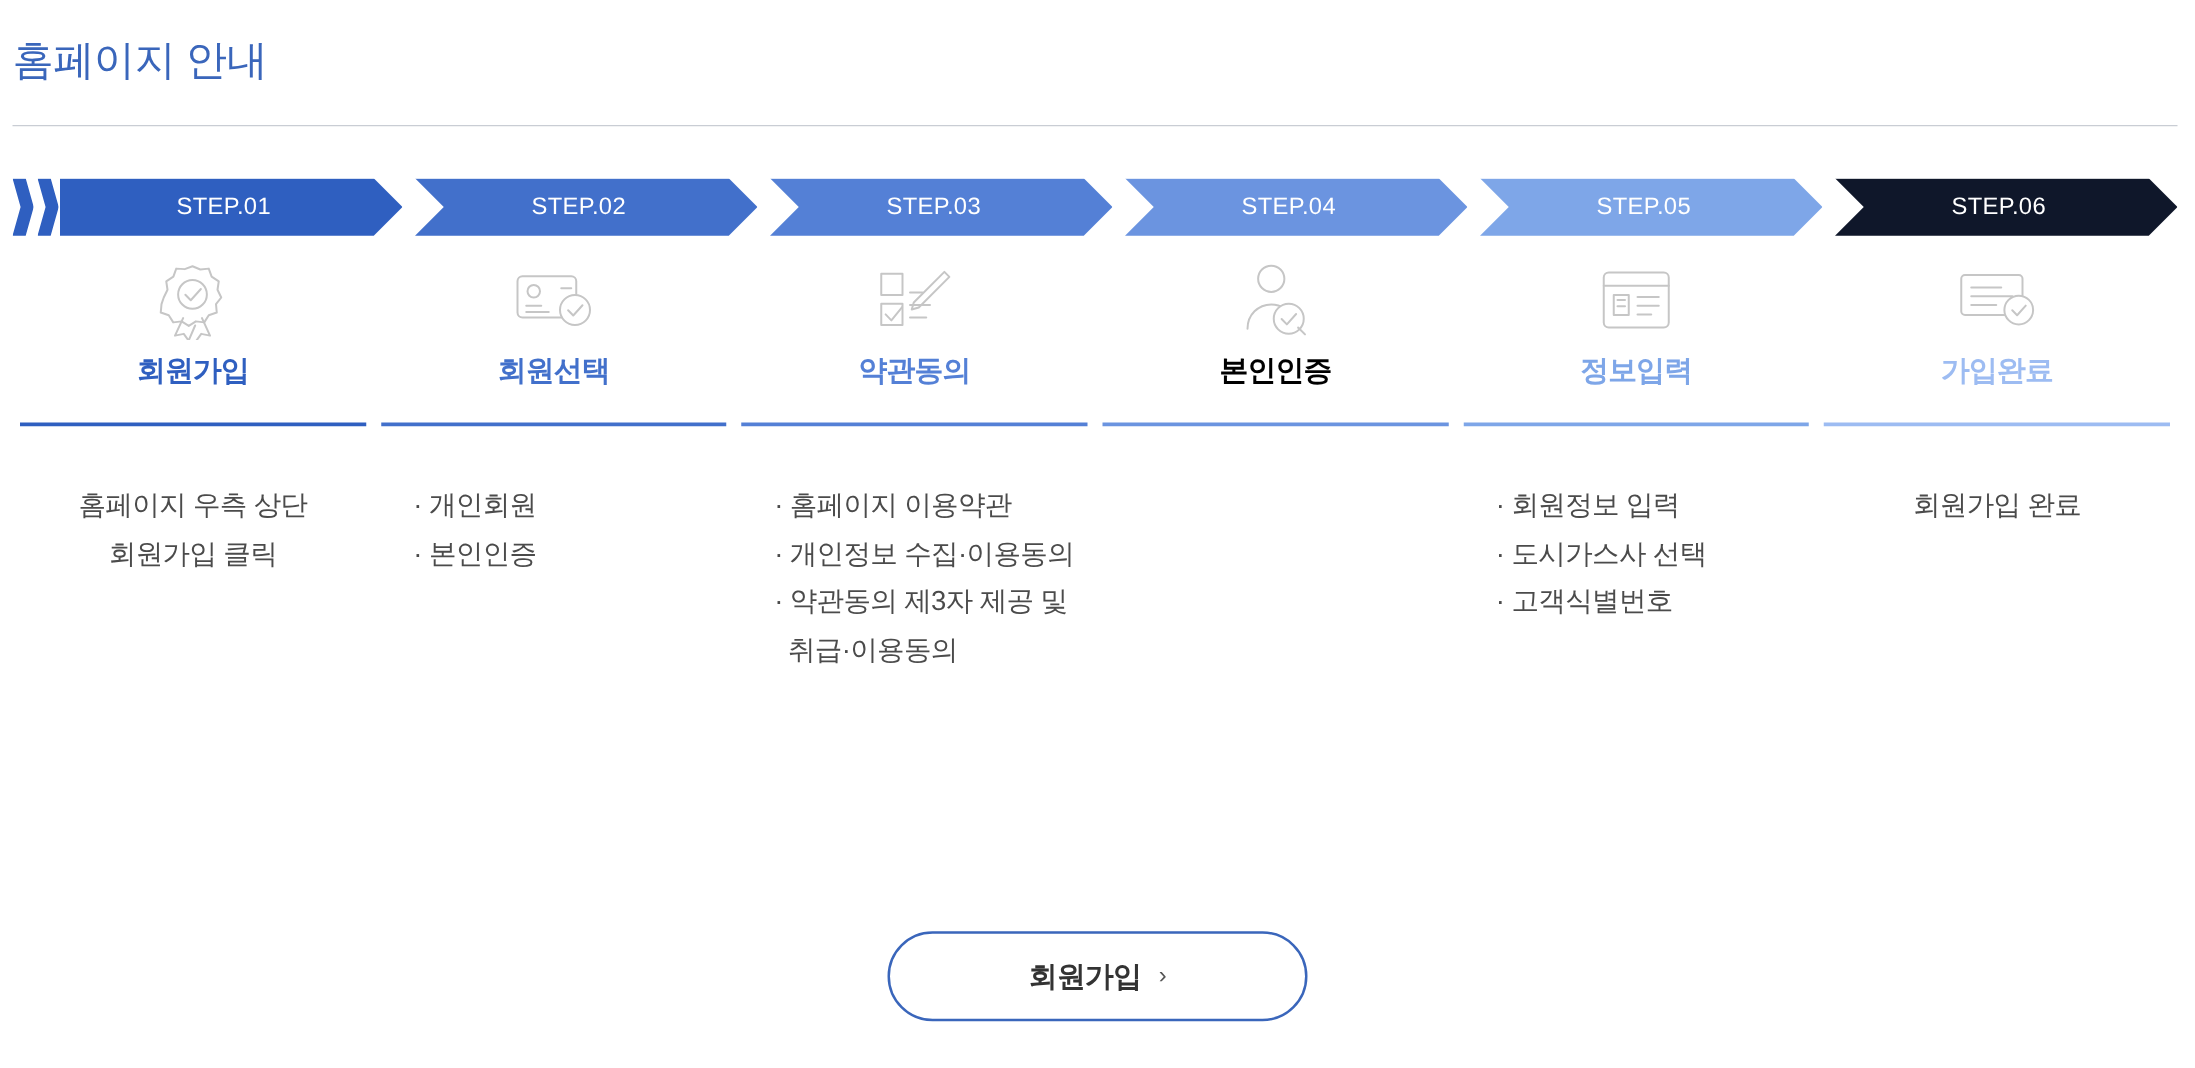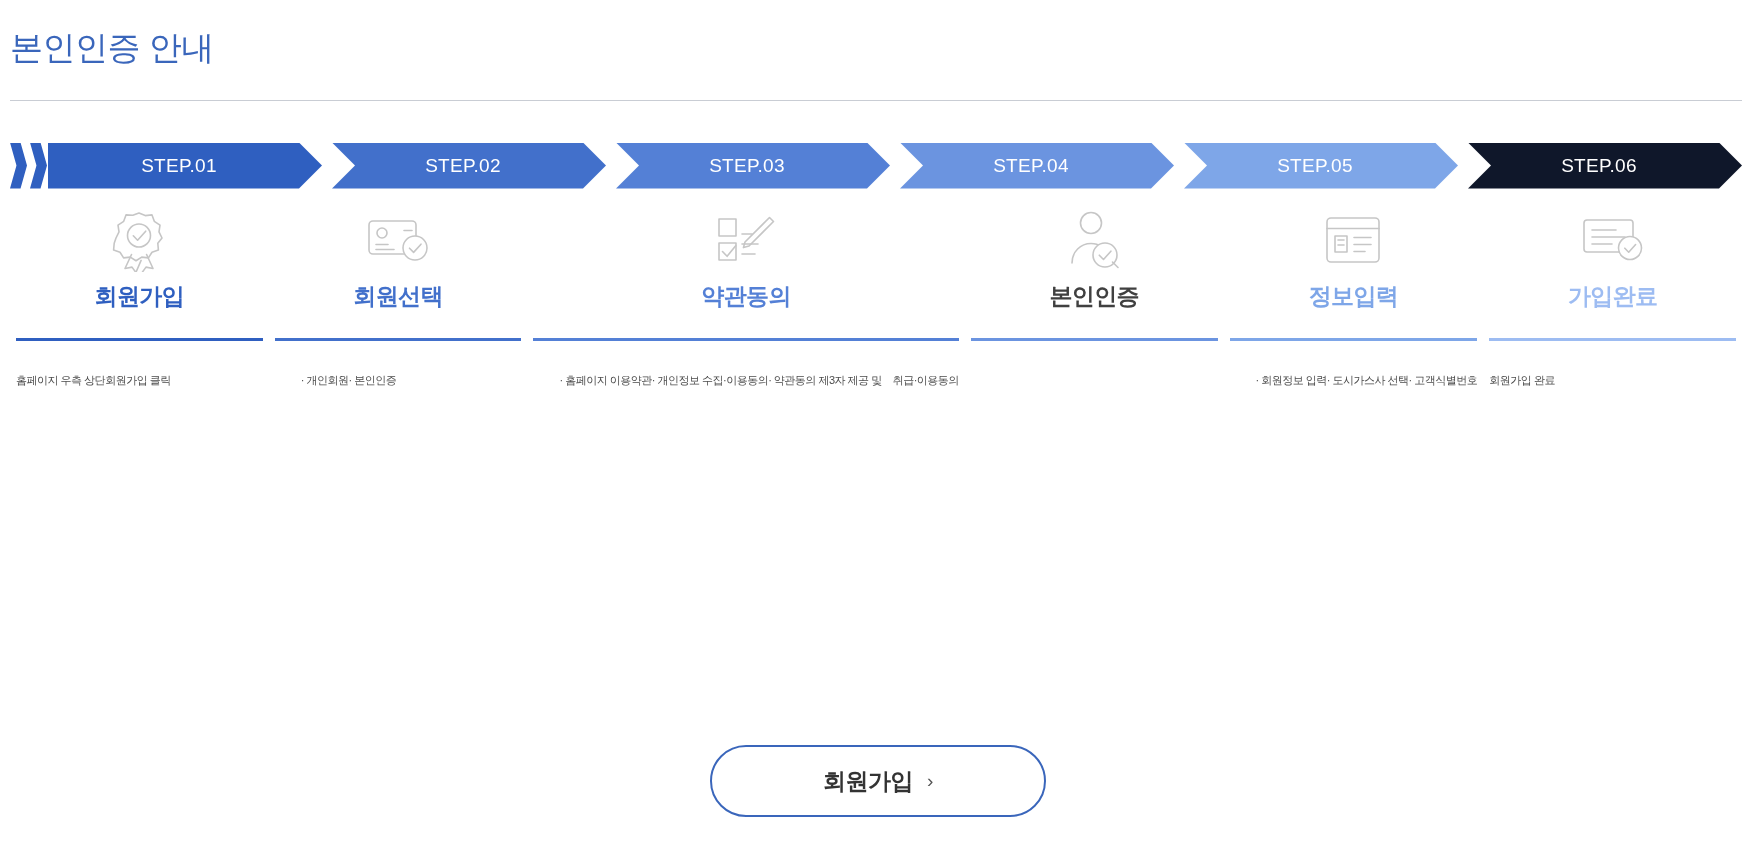--- a/index.html
+++ b/index.html
@@ -118,28 +118,28 @@
     line-height: 1.2;
   }
 
   .col-rule {
     height: 3px;
     width: 100%;
     margin-top: 28px;
   }
 
   .col-desc {
-    margin-top: 30px;
-    font-size: 11px;
+    margin-top: 44px;
+    font-size: 22px;
     line-height: 1.75;
     color: #4b4b4b;
     letter-spacing: -0.5px;
     width: 100%;
     display: flex;
-    flex-direction: row;
+    flex-direction: column;
   }
   .col-desc.centered { align-items: center; text-align: center; }
   .col-desc.listed   { align-items: flex-start; text-align: center; padding-left: 26px; }
   .col-desc .line { white-space: pre; }
   .col-desc.listed .line.cont { padding-left: 11px; }
 
   
   .cta-row {
     position: absolute;
     left: 0;
@@ -168,21 +168,21 @@
   .cta-btn .chev {
     font-size: 19px;
     font-weight: 400;
     color: #555;
   }
 </style>
 </head>
 <body>
 
 <div class="page-header">
-  <h1 class="page-title">본인인증 안내</h1>
+  <h1 class="page-title">홈페이지 안내</h1>
 </div>
 <div class="title-rule"></div>
 
 <div class="steps-wrap">
   <div class="lead-chevrons">
     <div class="lc"></div>
     <div class="lc"></div>
   </div>
   <div class="steps" id="steps-container">
       <div class="step-chip" style="background: rgb(47, 95, 192);">
@@ -267,21 +267,21 @@
     <div class="col">
       <div class="icon-box">
         <svg width="54" height="62" viewBox="0 0 54 62" fill="none" stroke="#c6c6c6" stroke-width="1.6" stroke-linecap="round" stroke-linejoin="round">
       <circle cx="24" cy="14" r="10.5"></circle>
       <path d="M5 54 c0-11.2 8.6-19.5 19-19.5 c4 0 7.7 1.2 10.7 3.3"></path>
       <circle cx="38" cy="46" r="12" fill="#ffffff"></circle>
       <path d="M32.3 46.2 l4.2 4.3 7.4-8.3"></path>
       <path d="M45.5 53 l5.5 5.5"></path>
     </svg>
       </div>
-      <div class="col-title" style="color: #404040;">본인인증</div>
+      <div class="col-title" style="color: #000000;">본인인증</div>
       <div class="col-rule" style="background: rgb(107, 148, 224);"></div>
     </div>
     <div class="col">
       <div class="icon-box">
         <svg width="62" height="54" viewBox="0 0 62 54" fill="none" stroke="#c6c6c6" stroke-width="1.6" stroke-linecap="round" stroke-linejoin="round">
       <rect x="5" y="5" width="52" height="44" rx="4"></rect>
       <path d="M5 15.5 h52"></path>
       <rect x="13" y="23" width="12" height="16"></rect>
       <path d="M16 27 h6"></path>
       <path d="M16 32 h6"></path>

